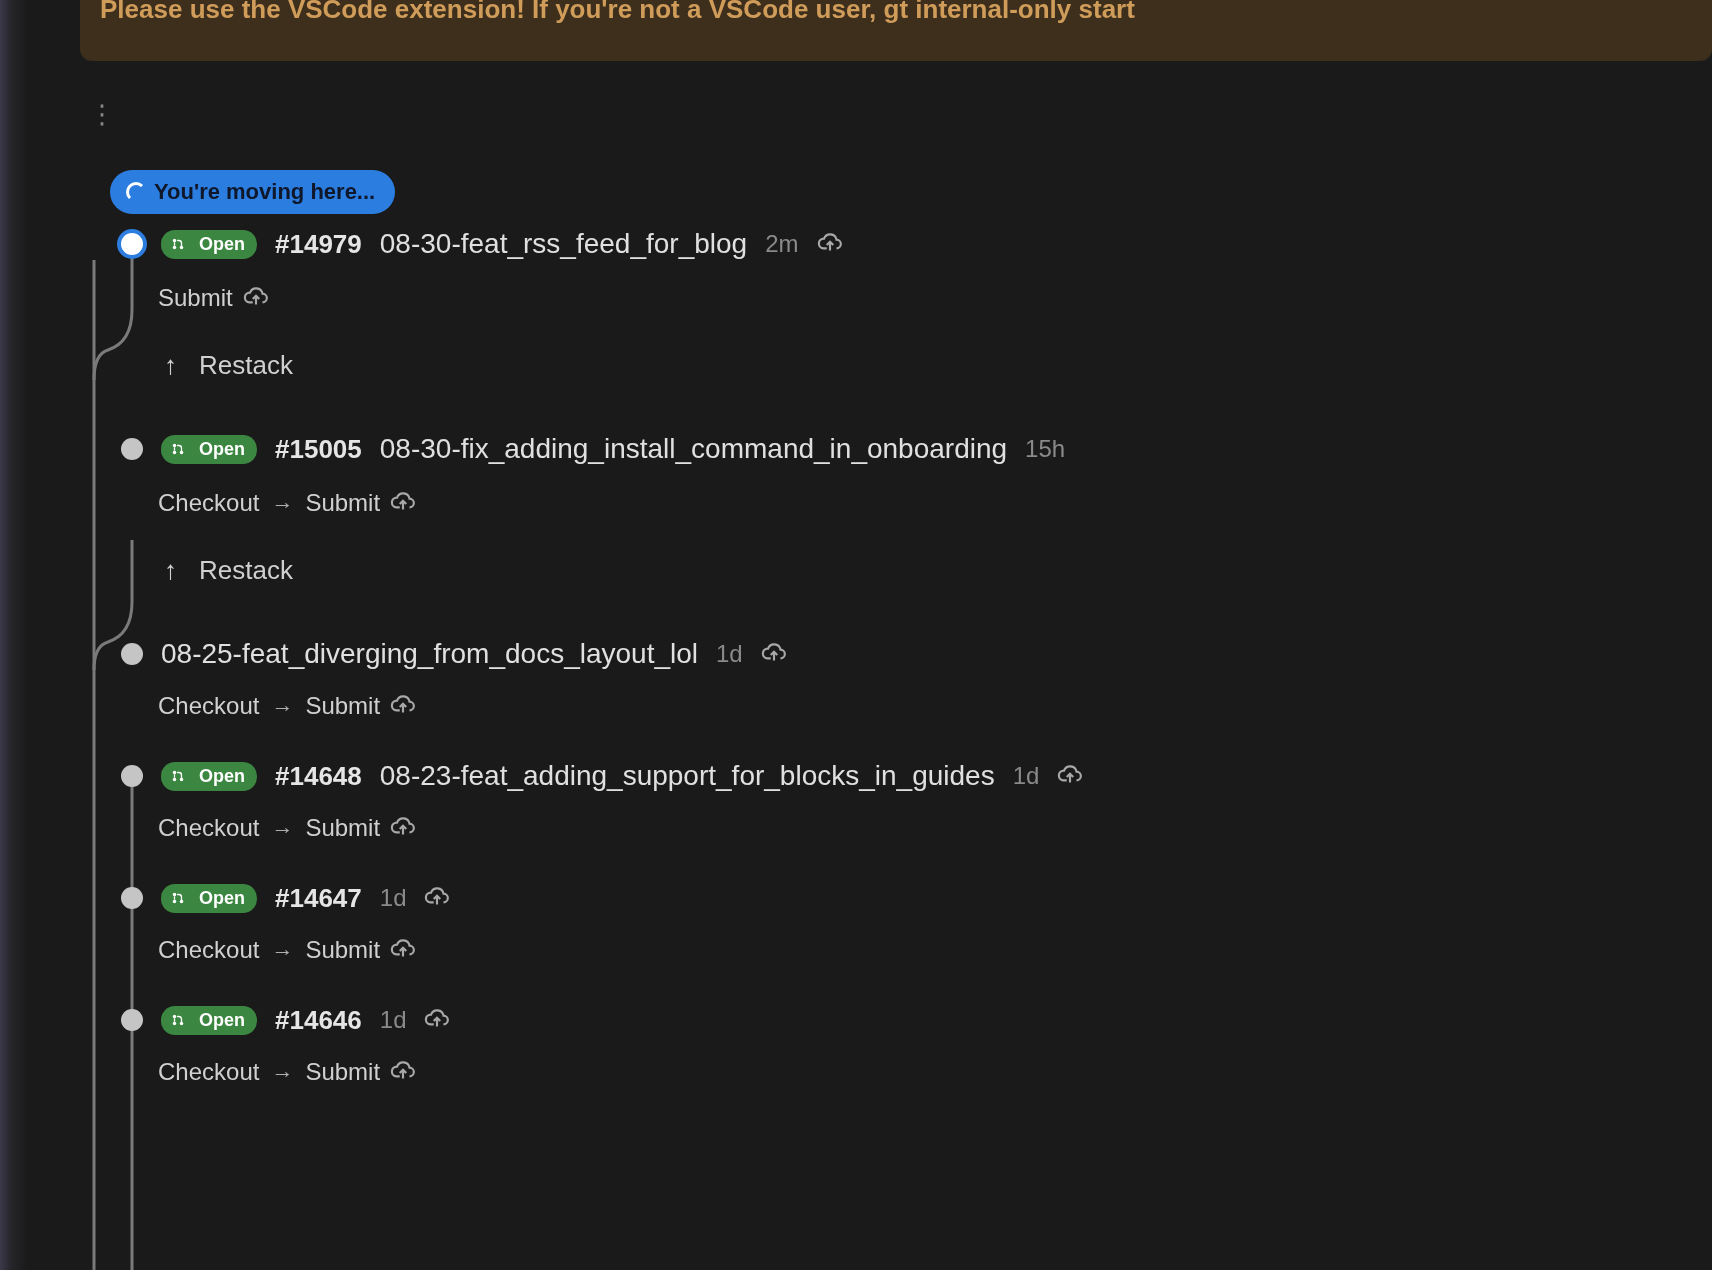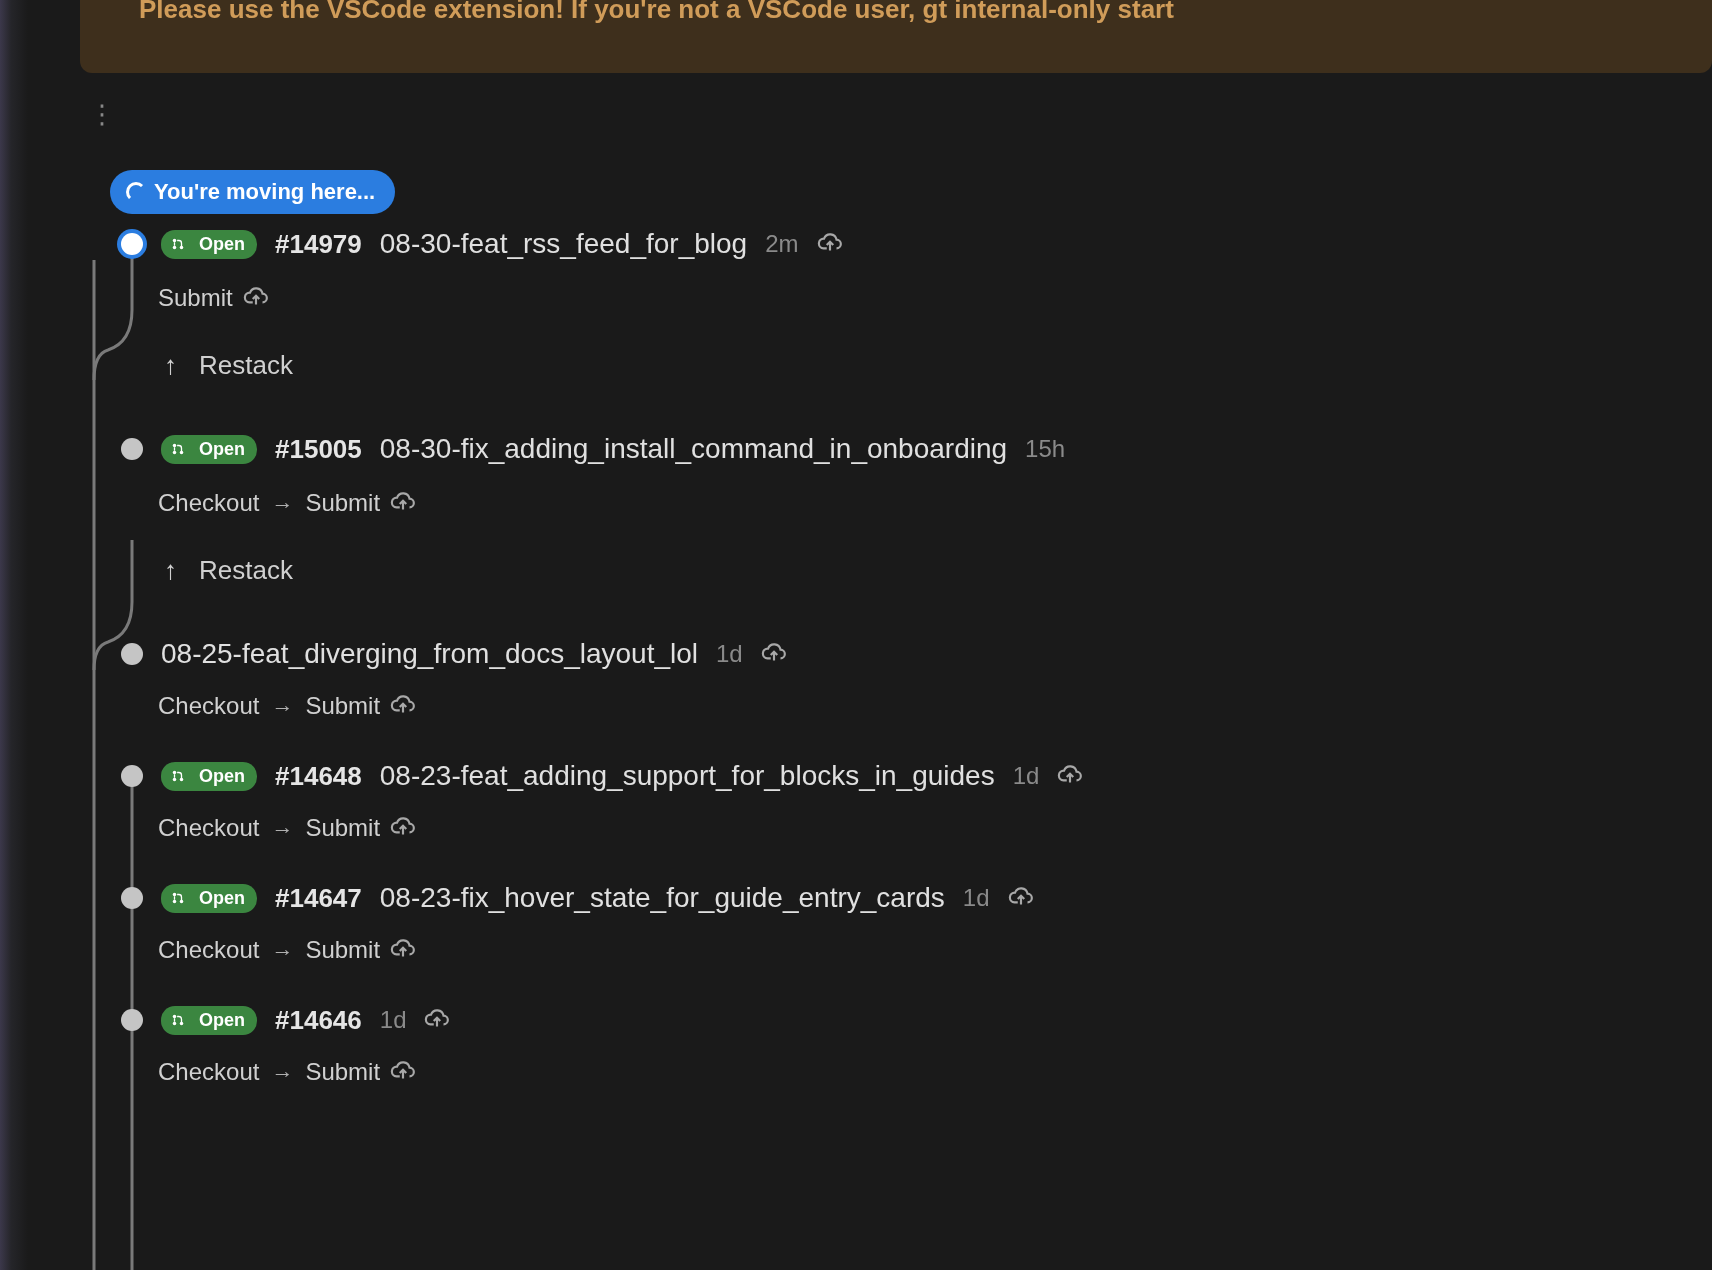--- a/index.html
+++ b/index.html
@@ -23,24 +23,24 @@
       height: 100%;
       background: linear-gradient(90deg, #4a4560 0%, #2a2a30 40%, #1a1a1a 100%);
       opacity: 0.7;
     }
     
     .banner {
       position: absolute;
       top: 0;
       left: 80px;
       right: 0;
-      height: 73px;
+      height: 61px;
       background: #3e2f1c;
       border-radius: 0 0 12px 12px;
-      padding: 0 59px;
+      padding: 0 20px;
       display: flex;
       align-items: flex-start;
       line-height: 1;
     }
     .banner-text {
       color: #e0a860;
       font-weight: 700;
       font-size: 26px;
       filter: blur(0.5px);
       opacity: 0.9;
@@ -67,21 +67,21 @@
     .branch-group {
       position: relative;
       margin-bottom: 48px;
     }
     
     .tooltip {
       display: inline-flex;
       align-items: center;
       gap: 8px;
       background: #2b7de0;
-      color: #ffffff;
+      color: #0f172a;
       font-weight: 700;
       font-size: 22px;
       padding: 9px 20px 9px 16px;
       border-radius: 22px;
       margin-left: 30px;
       margin-bottom: 10px;
     }
     
     .spinner {
       width: 20px;
@@ -383,21 +383,20 @@
         <span class="status-badge">
           <svg class="pr-icon" viewBox="0 0 16 16" fill="currentColor">
               <circle cx="4" cy="4" r="2"></circle>
               <circle cx="4" cy="12" r="2"></circle>
               <circle cx="12" cy="12" r="2"></circle>
               <path d="M4 6v4M12 12V7a3 3 0 00-3-3H7" stroke="currentColor" stroke-width="1.5" fill="none"></path>
             </svg>
           <span>Open</span>
         </span>
         <span class="pr-number">#14647</span>
-        <span class="branch-name">08-23-fix_hover_state_for_guide_entry_cards</span>
         <span class="time-ago">1d</span>
         <svg class="cloud-icon" viewBox="0 0 24 20" fill="none" stroke="currentColor" stroke-width="2">
             <path d="M18 14a4 4 0 000-8 6 6 0 00-11.5-1A4.5 4.5 0 006 14h3"></path>
             <path d="M12 8v8M9 11l3-3 3 3"></path>
           </svg>
       </div>
       <div class="action-row sub">
         <span class="action-link">
             <span>Checkout</span>
           </span>

